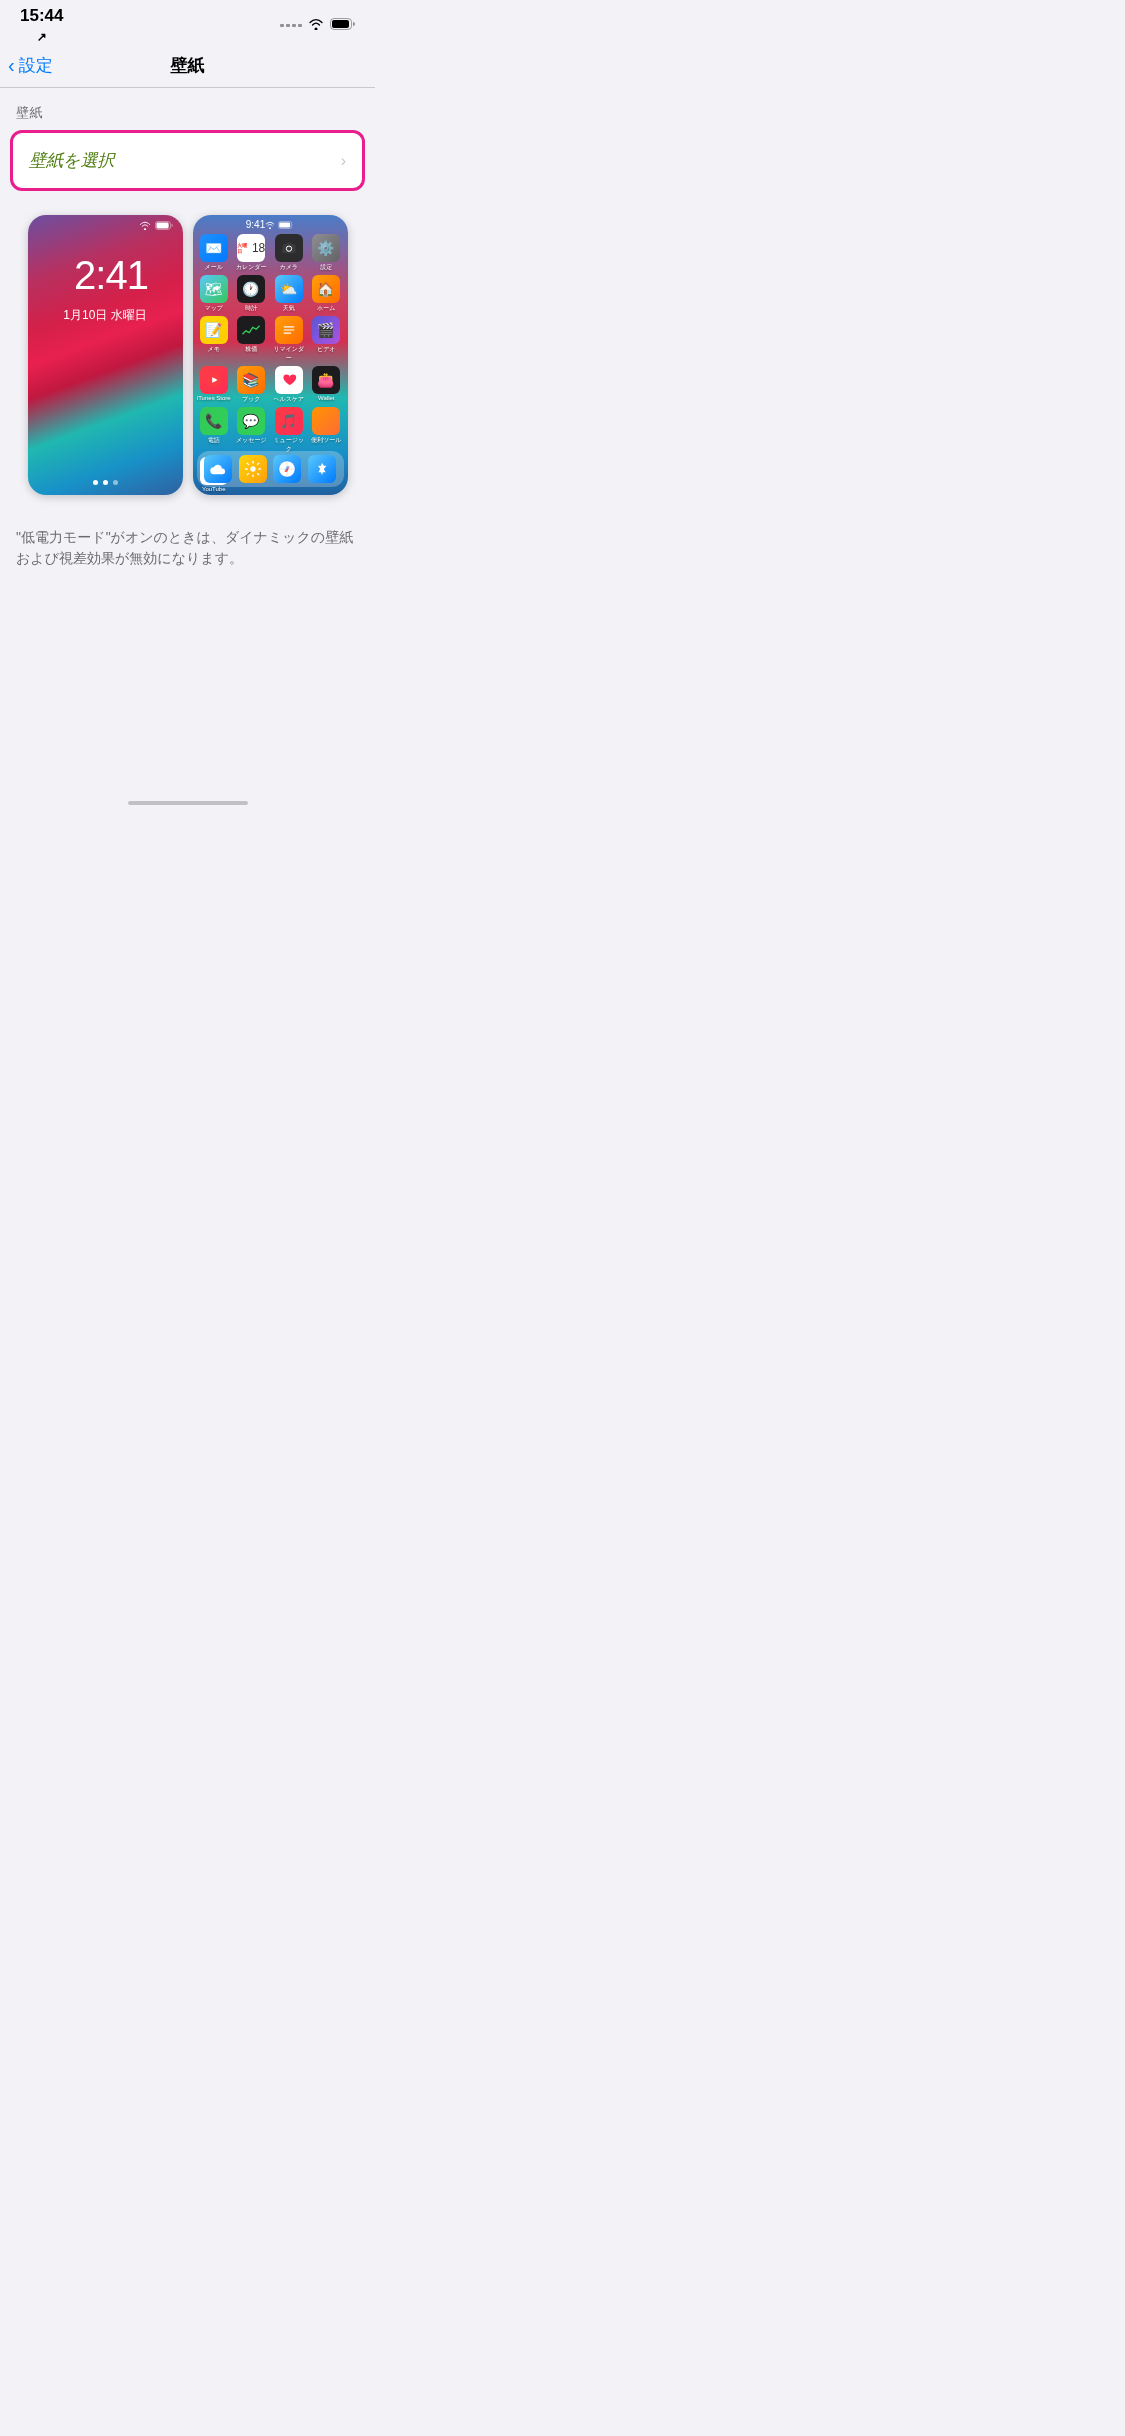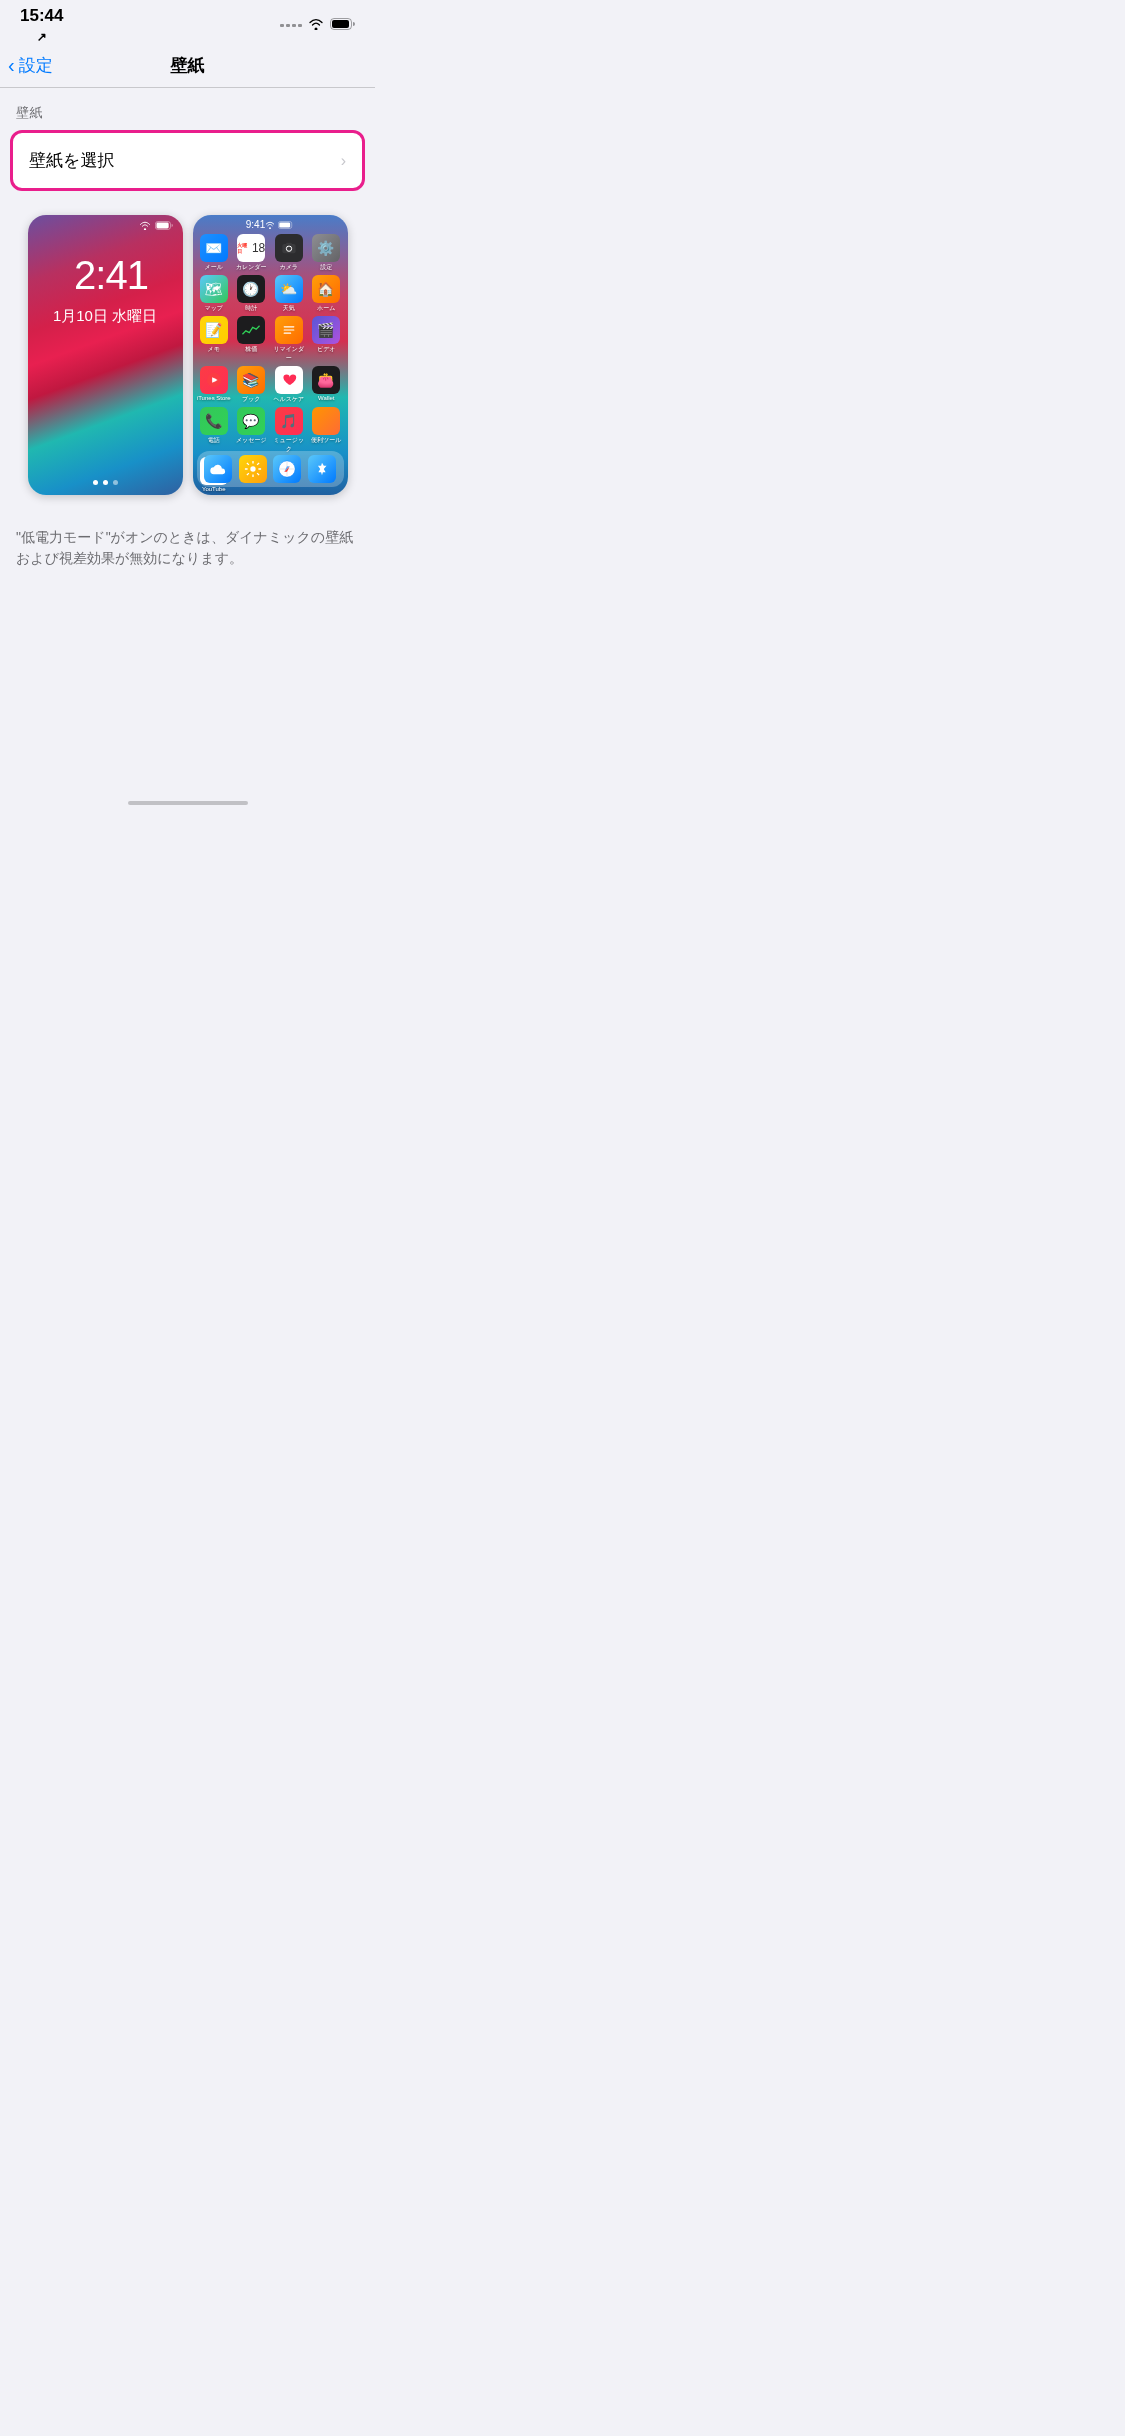--- a/index.html
+++ b/index.html
@@ -92,21 +92,22 @@
       border-radius: 12px;
       margin: 0 10px;
       padding: 16px 16px;
       display: flex;
       justify-content: space-between;
       align-items: center;
       cursor: pointer;
     }
     .wallpaper-row-text {
       font-size: 17px;
-      color: #000000;
+      color: #4d7c0f;
+      font-style: italic;
     }
     .chevron-icon {
       color: #c7c7cc;
       font-size: 16px;
     }
 
     
     .preview-area {
       display: flex;
       justify-content: center;
@@ -161,21 +162,21 @@
       font-weight: 200;
       letter-spacing: -1px;
     }
     .lock-date {
       position: absolute;
       top: 92px;
       left: 0;
       right: 0;
       text-align: center;
       color: #fff;
-      font-size: 15px;
+      font-size: 12px;
     }
     .lock-dots {
       position: absolute;
       bottom: 10px;
       left: 0;
       right: 0;
       display: flex;
       justify-content: center;
       gap: 5px;
     }

